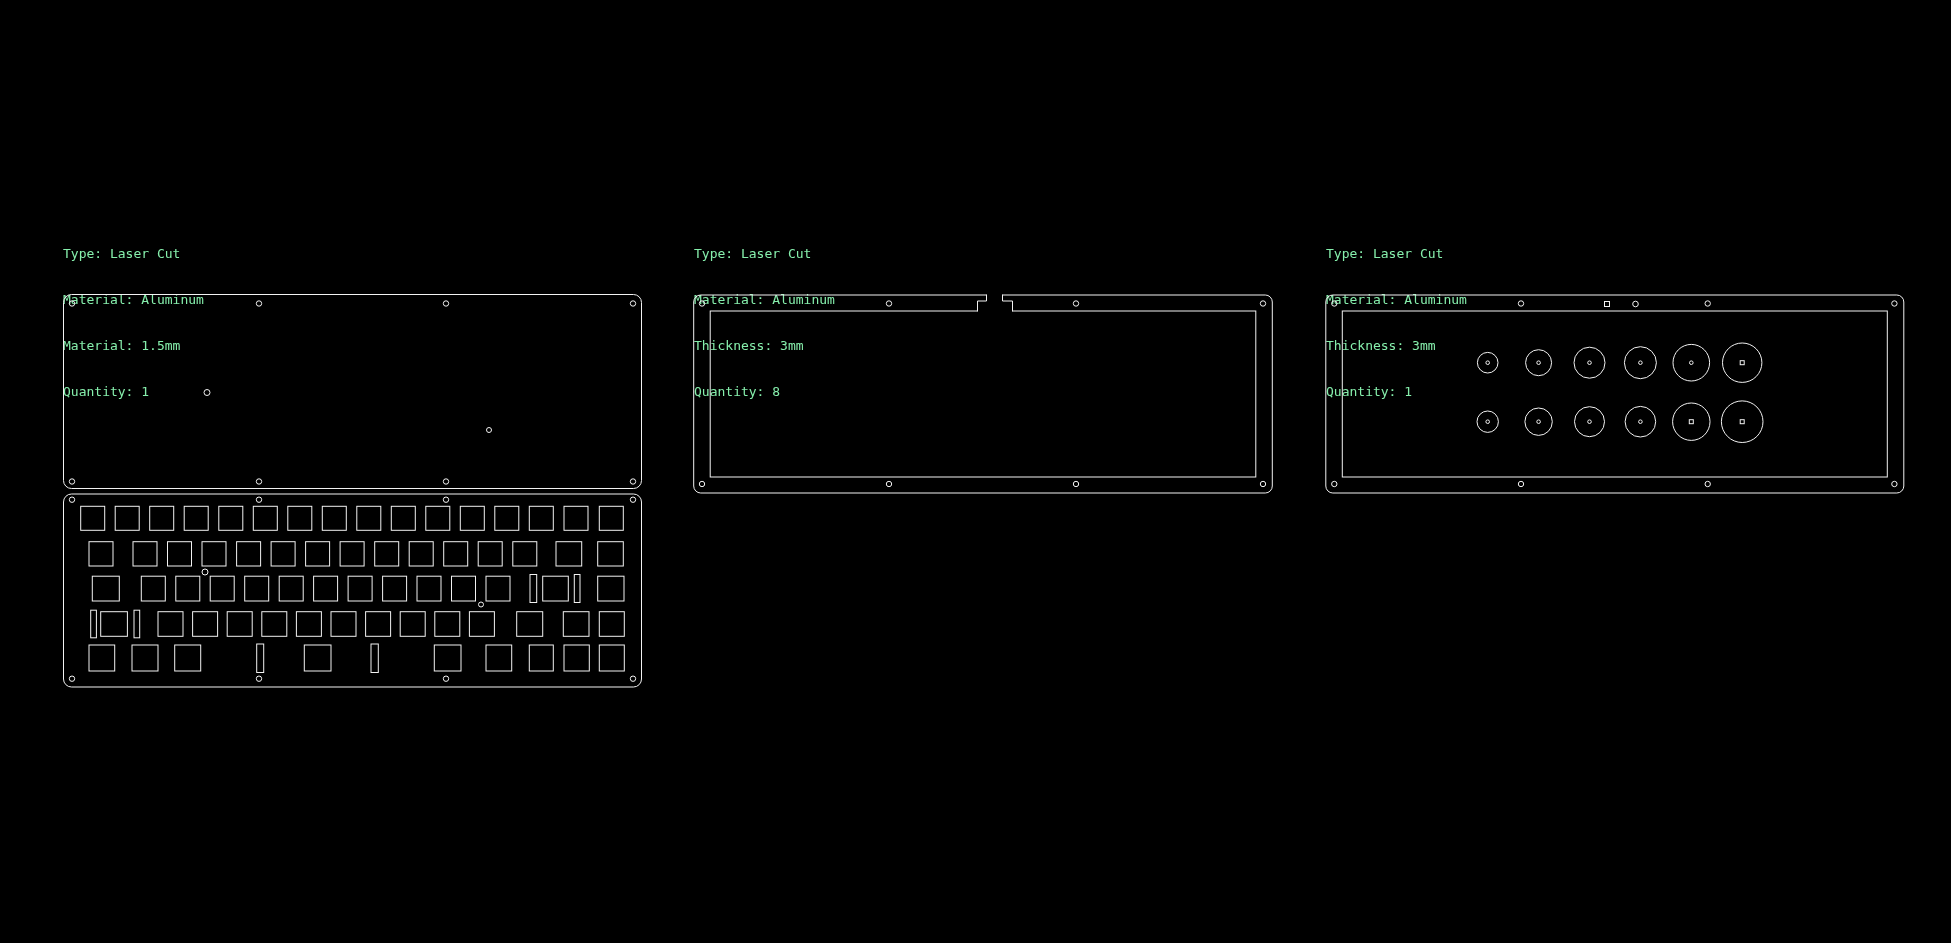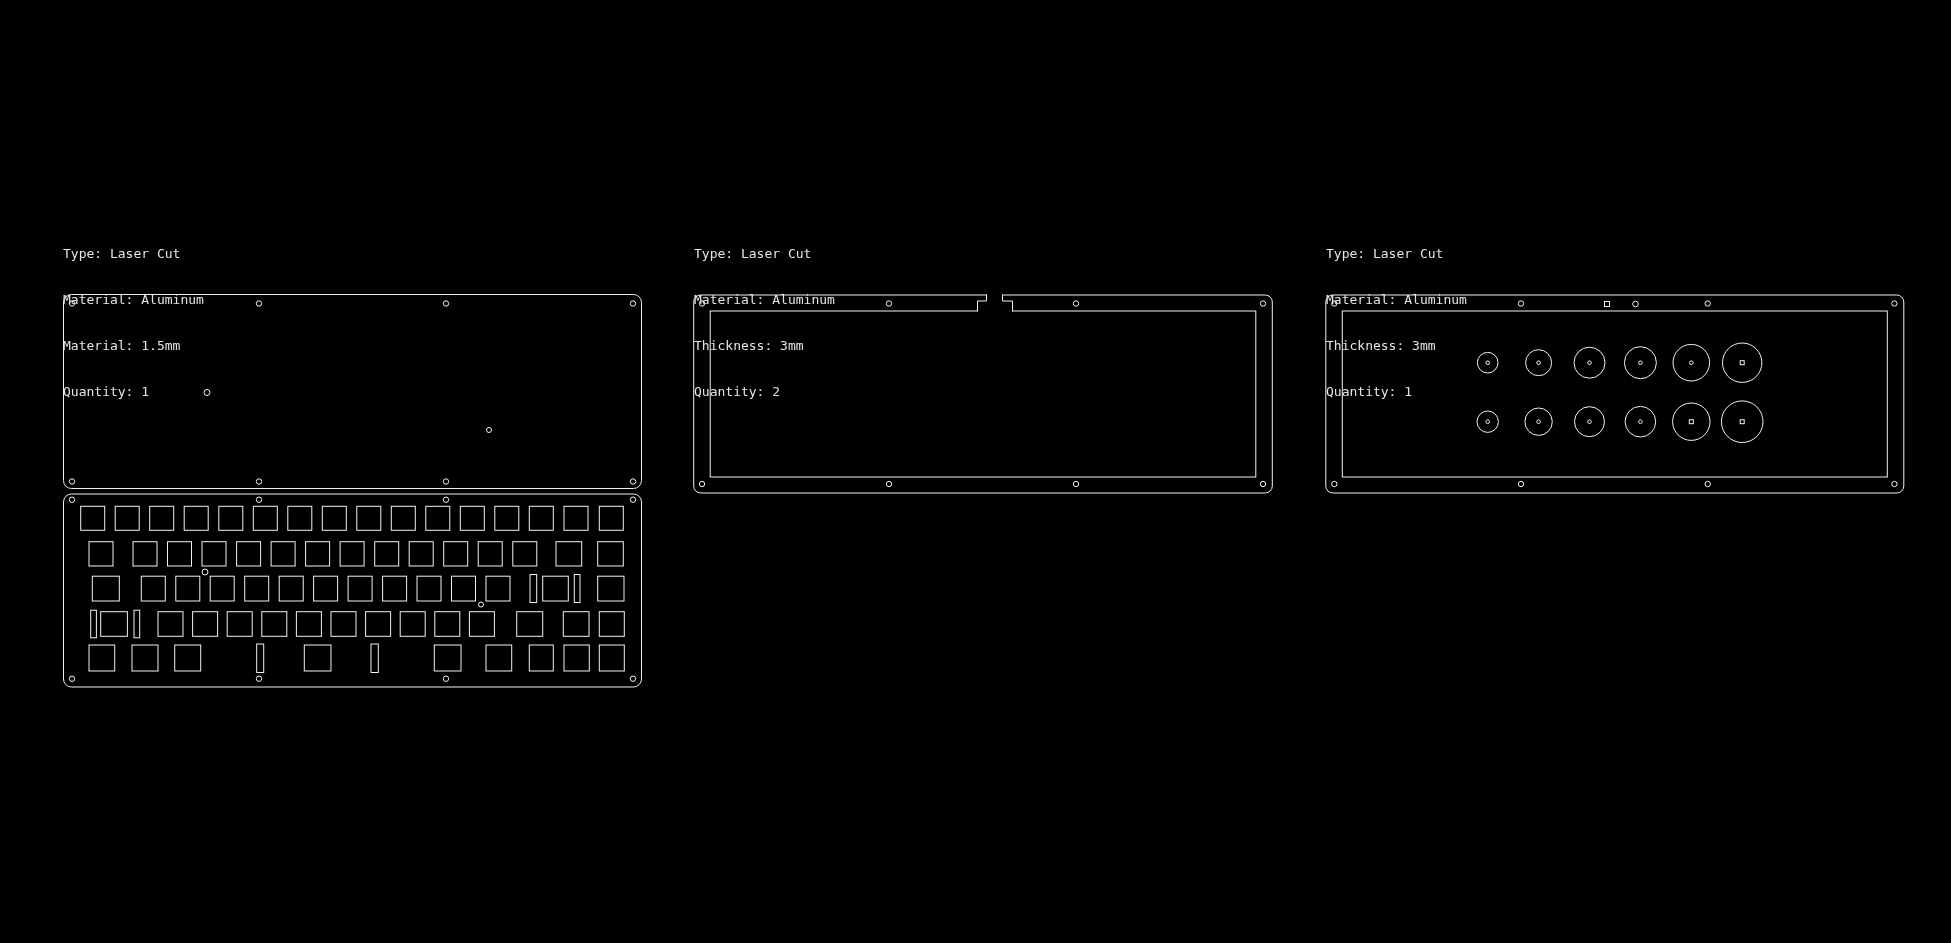--- a/index.html
+++ b/index.html
@@ -1,18 +1,18 @@
 <!DOCTYPE html>
 <html><head>
 <meta charset="utf-8">
 <style>
   html,body{margin:0;padding:0;background:#000;}
   body{position:relative;width:1951px;height:943px;overflow:hidden;
        font-family:"DejaVu Sans Mono",monospace;}
-  .panel-label{position:absolute;color:#e5e5e5;font-size:13px;line-height:15.4px;
+  .panel-label{position:absolute;color:#86efac;font-size:13px;line-height:15.4px;
                letter-spacing:0;white-space:pre;}
   .panel-label span{display:block;}
   #label-1{left:63px;top:215px;}
   #label-2{left:694px;top:215px;}
   #label-3{left:1326px;top:215px;}
   #drawing{position:absolute;left:0;top:0;}
 </style>
 </head>
 <body>
 
@@ -20,21 +20,21 @@
   <span>Type: Laser Cut</span>
   <span>Material: Aluminum</span>
   <span>Material: 1.5mm</span>
   <span>Quantity: 1</span>
 </div>
 
 <div class="panel-label" id="label-2">
   <span>Type: Laser Cut</span>
   <span>Material: Aluminum</span>
   <span>Thickness: 3mm</span>
-  <span>Quantity: 2</span>
+  <span>Quantity: 8</span>
 </div>
 
 <div class="panel-label" id="label-3">
   <span>Type: Laser Cut</span>
   <span>Material: Aluminum</span>
   <span>Thickness: 3mm</span>
   <span>Quantity: 1</span>
 </div>
 
 <svg id="drawing" width="1951" height="943">

